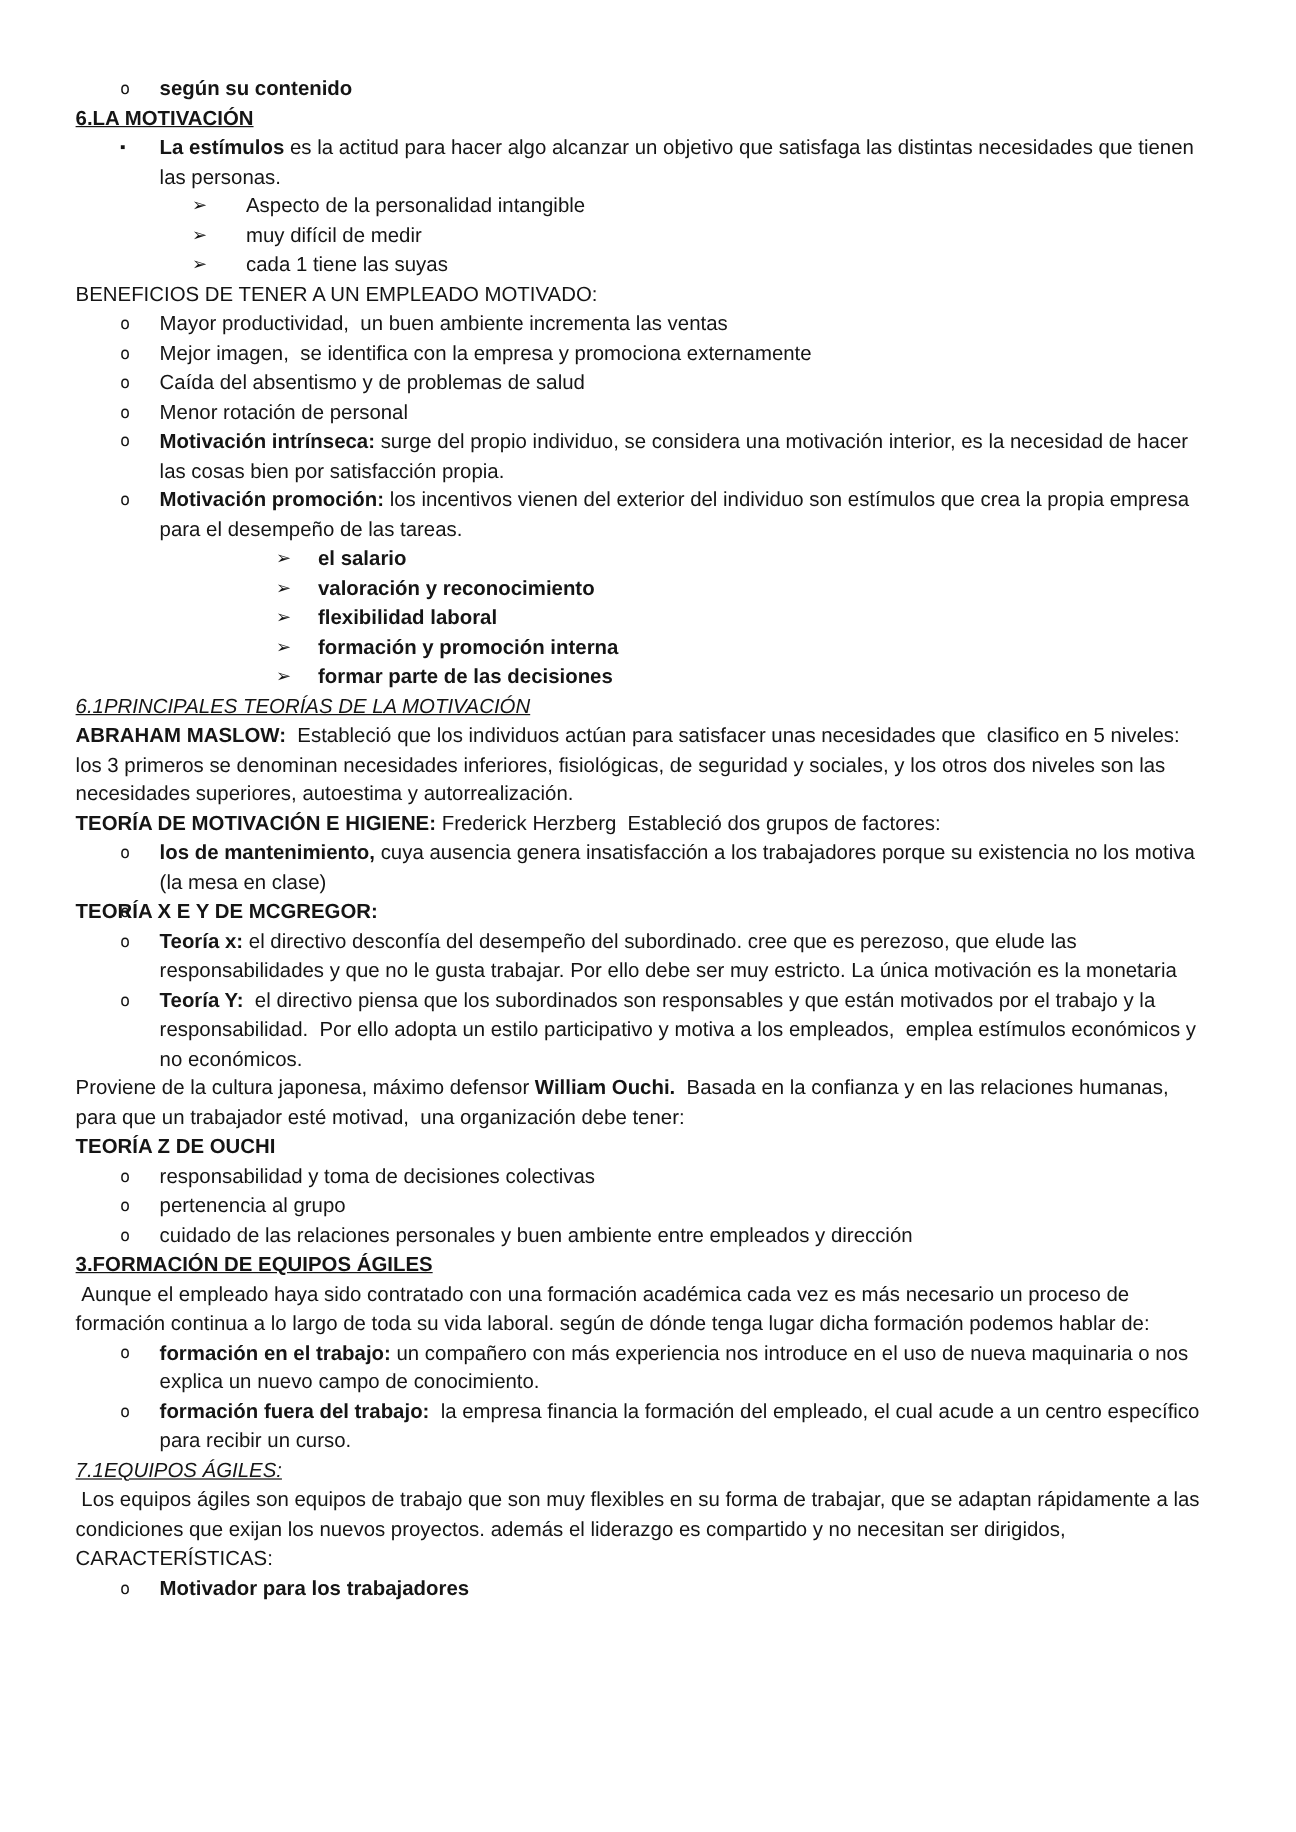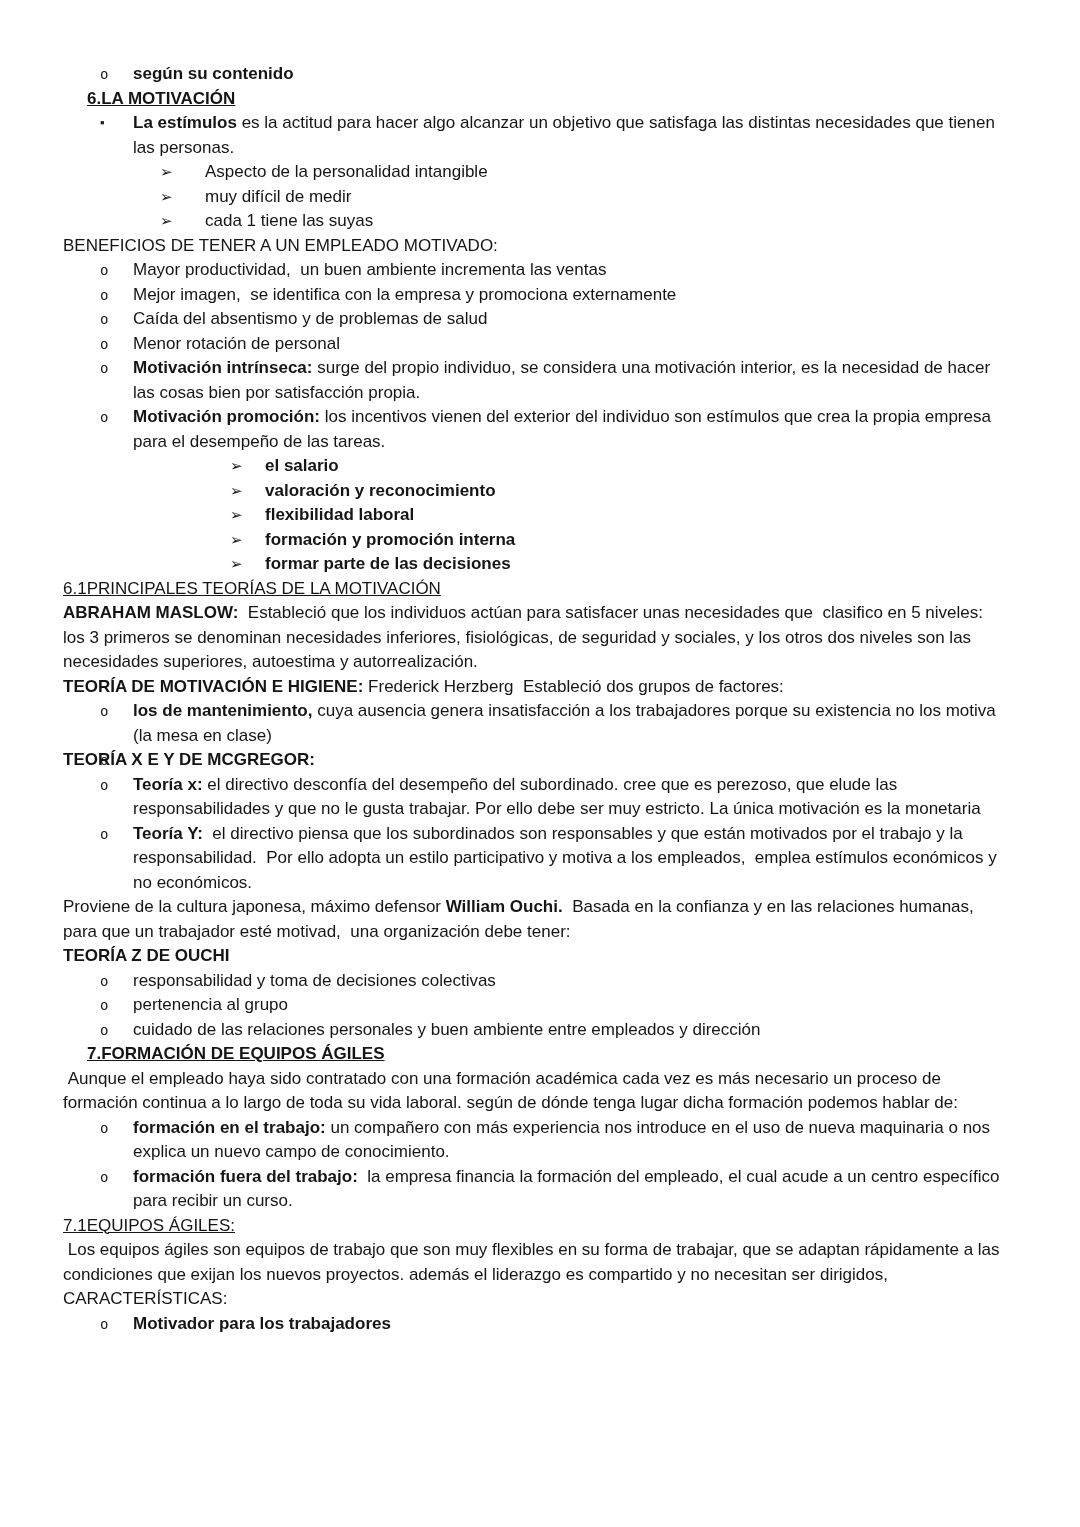--- a/index.html
+++ b/index.html
@@ -21,22 +21,22 @@
   }
   .doc-body { width: 100%; }
   .line {
     position: relative;
     margin: 0;
   }
   .line .text { white-space: pre-wrap; }
   .bold { font-weight: 700; }
 
   
-  .kind-h  { font-weight: 700; text-decoration: underline; margin-left: 24px; }
-  .kind-h2 { text-decoration: underline; }
+  .kind-h  { font-weight: 700; text-decoration: underline; }
+  .kind-h2 { text-decoration: underline; font-style: italic; }
 
   
   .kind-b1, .kind-sq { padding-left: 70px; }
   .kind-b1 .marker, .kind-sq .marker { position: absolute; left: 37px; }
 
   
   .kind-ar2 { padding-left: 142px; }
   .kind-ar2 .marker { position: absolute; left: 97px; }
 
   
@@ -80,21 +80,21 @@
       <div class="line kind-b1"><span class="marker marker-circle">o</span><span class="text"><span class="bold">los de mantenimiento,</span><span> cuya ausencia genera insatisfacción a los trabajadores porque su existencia no los motiva (la mesa en clase)</span></span></div>
       <div class="line kind-b1"><span class="marker marker-circle">o</span></div>
       <div class="line kind-p"><span class="text"><span class="bold">TEORÍA X E Y DE MCGREGOR:</span></span></div>
       <div class="line kind-b1"><span class="marker marker-circle">o</span><span class="text"><span class="bold">Teoría x:</span><span> el directivo desconfía del desempeño del subordinado. cree que es perezoso, que elude las responsabilidades y que no le gusta trabajar. Por ello debe ser muy estricto. La única motivación es la monetaria</span></span></div>
       <div class="line kind-b1"><span class="marker marker-circle">o</span><span class="text"><span class="bold">Teoría Y:</span><span>  el directivo piensa que los subordinados son responsables y que están motivados por el trabajo y la responsabilidad.  Por ello adopta un estilo participativo y motiva a los empleados,  emplea estímulos económicos y no económicos.</span></span></div>
       <div class="line kind-p"><span class="text"><span>Proviene de la cultura japonesa, máximo defensor </span><span class="bold">William Ouchi.</span><span>  Basada en la confianza y en las relaciones humanas,  para que un trabajador esté motivad,  una organización debe tener:</span></span></div>
       <div class="line kind-p"><span class="text"><span class="bold">TEORÍA Z DE OUCHI</span></span></div>
       <div class="line kind-b1"><span class="marker marker-circle">o</span><span class="text"><span>responsabilidad y toma de decisiones colectivas</span></span></div>
       <div class="line kind-b1"><span class="marker marker-circle">o</span><span class="text"><span>pertenencia al grupo</span></span></div>
       <div class="line kind-b1"><span class="marker marker-circle">o</span><span class="text"><span>cuidado de las relaciones personales y buen ambiente entre empleados y dirección</span></span></div>
-      <div class="line kind-h"><span class="text"><span class="bold">7.FORMACIÓN DE EQUIPOS ÁGILES</span></span></div>
+      <div class="line kind-h"><span class="text"><span class="bold">3.FORMACIÓN DE EQUIPOS ÁGILES</span></span></div>
       <div class="line kind-p"><span class="text"><span> Aunque el empleado haya sido contratado con una formación académica cada vez es más necesario un proceso de formación continua a lo largo de toda su vida laboral. según de dónde tenga lugar dicha formación podemos hablar de:</span></span></div>
       <div class="line kind-b1"><span class="marker marker-circle">o</span><span class="text"><span class="bold">formación en el trabajo:</span><span> un compañero con más experiencia nos introduce en el uso de nueva maquinaria o nos explica un nuevo campo de conocimiento.</span></span></div>
       <div class="line kind-b1"><span class="marker marker-circle">o</span><span class="text"><span class="bold">formación fuera del trabajo:</span><span>  la empresa financia la formación del empleado, el cual acude a un centro específico para recibir un curso.</span></span></div>
       <div class="line kind-h2"><span class="text"><span>7.1EQUIPOS ÁGILES:</span></span></div>
       <div class="line kind-p"><span class="text"><span> Los equipos ágiles son equipos de trabajo que son muy flexibles en su forma de trabajar, que se adaptan rápidamente a las condiciones que exijan los nuevos proyectos. además el liderazgo es compartido y no necesitan ser dirigidos,</span></span></div>
       <div class="line kind-p"><span class="text"><span>CARACTERÍSTICAS:</span></span></div>
       <div class="line kind-b1"><span class="marker marker-circle">o</span><span class="text"><span class="bold">Motivador para los trabajadores</span></span></div>
     </div>
 </div>
 

